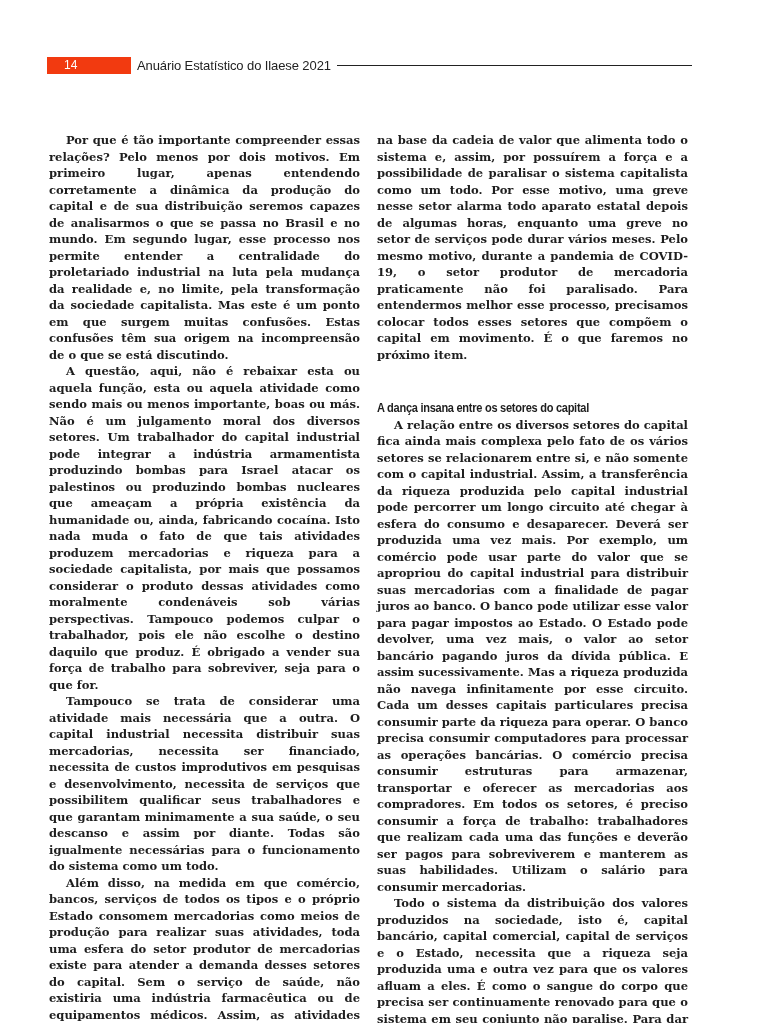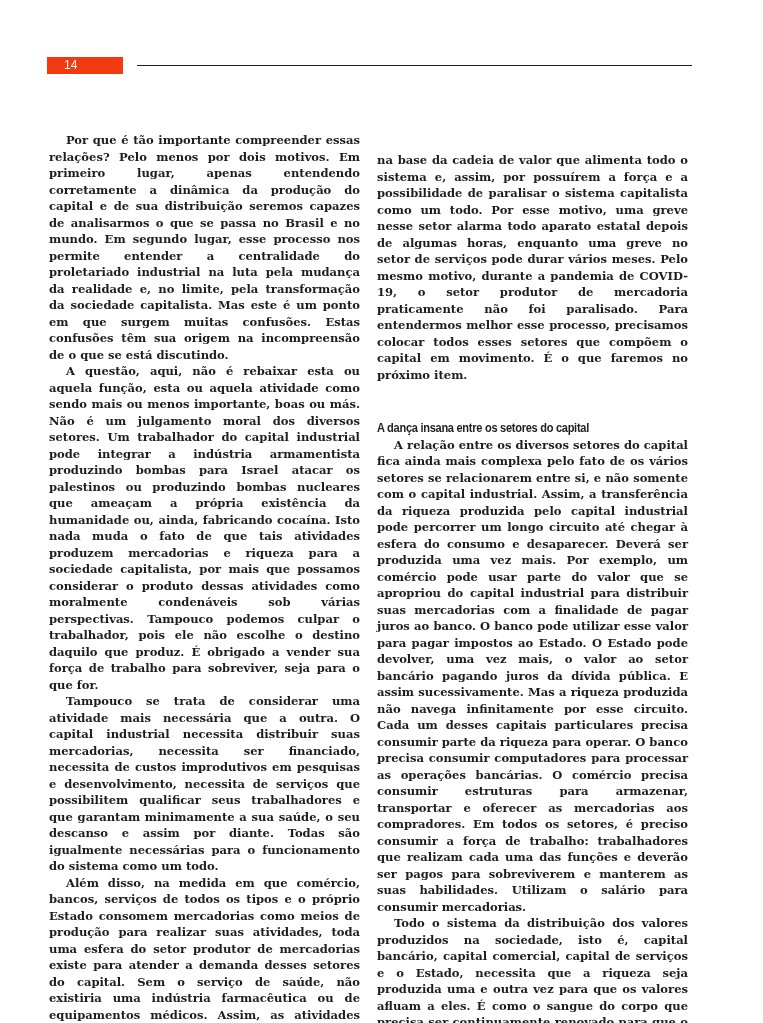--- a/index.html
+++ b/index.html
@@ -1,37 +1,38 @@
 <!DOCTYPE html>
 <html><head>
 <meta charset="utf-8">
 <style>
   html, body { margin:0; padding:0; background:#ffffff; }
   body { width:763px; height:1023px; position:relative; overflow:hidden; }
   .header { position:absolute; left:47px; top:57px; width:645px; height:17px; }
-  .page-num { position:absolute; left:0; top:0; width:76px; height:17px; background:#f23a10; color:#fff;
+  .page-num { position:absolute; left:0; top:0; width:84px; height:17px; background:#f23a10; color:#fff;
     font-family:"Liberation Sans", sans-serif; font-size:12px; line-height:17px; padding-left:17px; box-sizing:border-box; }
   .running-title { position:absolute; left:90px; top:0; font-family:"Liberation Sans", sans-serif; font-size:13px;
     line-height:17px; color:#222; letter-spacing:-0.1px; background:#fff; padding-right:6px; }
   .rule { position:absolute; left:90px; right:0; top:8px; height:1px; background:#222; }
   .col { position:absolute; top:132px; width:311px; font-family:"DejaVu Serif", serif; font-size:11.55px;
     line-height:16.5px; color:#1e1e1e; text-align:justify; hyphens:manual; }
   .col p { margin:0; text-indent:17px;font-weight:bold; }
-  .col p.cont { text-indent:0;margin-top:20px; }
+  .col p.cont { text-indent:0; }
   .left { left:49px; }
   .right { left:377px; }
   .section-heading { font-family:"Liberation Sans", sans-serif; font-weight:bold; font-size:12px; line-height:16.5px;
     margin:37px 0 0 0; letter-spacing:-0.3px; transform:scaleX(0.92); transform-origin:left; white-space:nowrap; }
 </style>
 </head>
 <body>
 
 <div class="header">
   <div class="rule"></div>
   <div class="page-num">14</div>
+  <div class="running-title">Anuário Estatístico do Ilaese 2021</div>
 </div>
 
 <div class="col left">
   <p>Por que é tão importante compreender essas relações? Pelo menos por dois motivos. Em primeiro lugar, apenas entendendo corretamente a dinâmica da produção do capital e de sua distribuição seremos capazes de analisarmos o que se passa no Brasil e no mundo. Em segundo lugar, esse processo nos permite entender a centralidade do proletariado industrial na luta pela mudança da realidade e, no limite, pela transformação da sociedade capitalista. Mas este é um ponto em que surgem muitas confusões. Estas confusões têm sua origem na incompreensão de o que se está discutindo.</p>
   <p>A questão, aqui, não é rebaixar esta ou aquela função, esta ou aquela atividade como sendo mais ou menos importante, boas ou más. Não é um julgamento moral dos diversos setores. Um trabalhador do capital industrial pode integrar a indústria armamentista produzindo bombas para Israel atacar os palestinos ou produzindo bombas nucleares que ameaçam a própria existência da humanidade ou, ainda, fabricando cocaína. Isto nada muda o fato de que tais atividades produzem mercadorias e riqueza para a sociedade capitalista, por mais que possamos considerar o produto dessas atividades como moralmente condenáveis sob várias perspectivas. Tampouco podemos culpar o trabalhador, pois ele não escolhe o destino daquilo que produz. É obrigado a vender sua força de trabalho para sobreviver, seja para o que for.</p>
   <p>Tampouco se trata de considerar uma atividade mais necessária que a outra. O capital industrial necessita distribuir suas mercadorias, necessita ser financiado, necessita de custos improdutivos em pesquisas e desenvolvimento, necessita de serviços que possibilitem qualificar seus trabalhadores e que garantam minimamente a sua saúde, o seu descanso e assim por diante. Todas são igualmente necessárias para o funcionamento do sistema como um todo.</p>
   <p>Além disso, na medida em que comércio, bancos, serviços de todos os tipos e o próprio Estado consomem mercadorias como meios de produção para realizar suas atividades, toda uma esfera do setor produtor de mercadorias existe para atender a demanda desses setores do capital. Sem o serviço de saúde, não existiria uma indústria farmacêutica ou de equipamentos médicos. Assim, as atividades vendidas diretamente como serviços possuem impactos indiretos sobre a produção de mercadorias.</p>
   <p>No entanto, do ponto de vista da luta contra as mazelas que o capitalismo produz, e contra o próprio capitalismo, os trabalhadores empregados pelo capital industrial possuem um papel central por estarem</p>
 </div>
 

